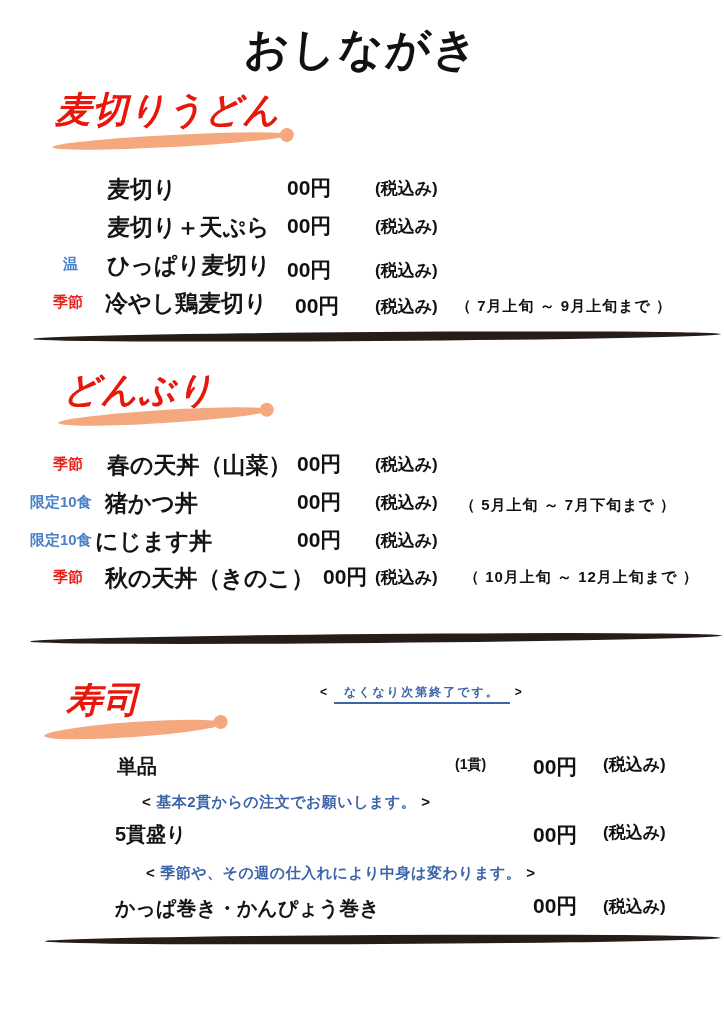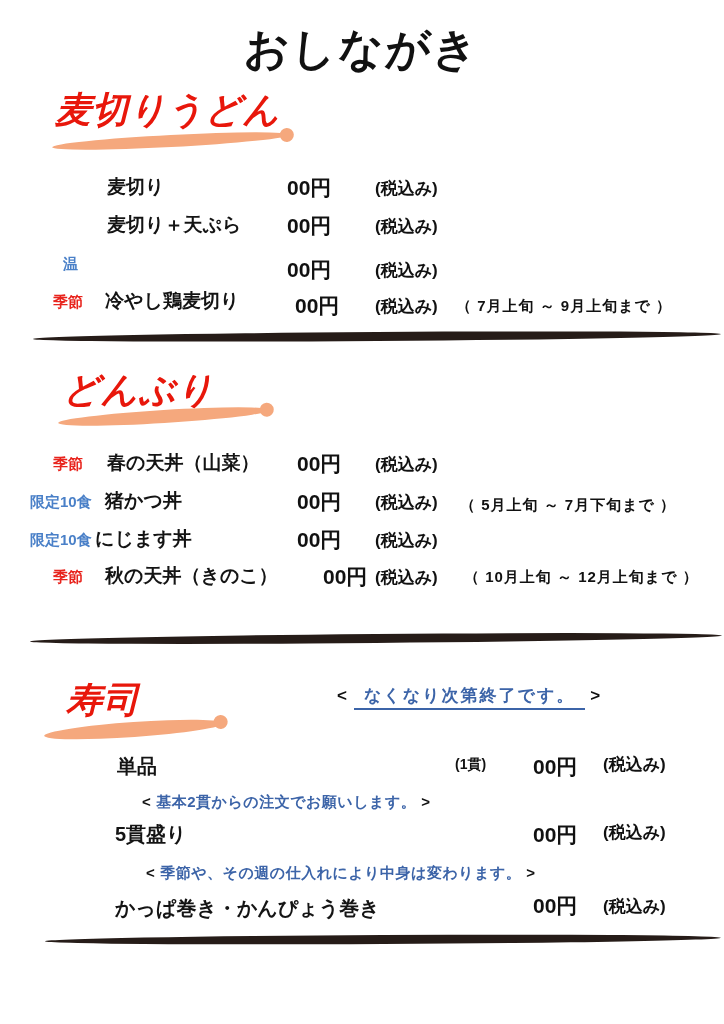--- a/index.html
+++ b/index.html
@@ -45,31 +45,31 @@
     background:#261c18;
     height:9px;
     border-radius:50% / 50%;
   }
   
   .row{position:absolute;left:0;width:724px;height:30px;white-space:nowrap;}
   .row span{position:absolute;white-space:nowrap;}
   .tag{font-size:15px;font-weight:bold;top:5px;}
   .tag-blue{color:#4a80c8;}
   .tag-red{color:#e8231c;}
-  .item-name{font-size:19px;font-weight:bold;color:#141414;top:0;text-align:right;}
+  .item-name{font-size:23px;font-weight:bold;color:#141414;top:0;text-align:right;}
   .item-name-lg{font-size:20px;font-weight:bold;color:#141414;top:0;}
   .price{font-size:21px;font-weight:bold;color:#111;top:0;}
   .tax{font-size:17px;font-weight:bold;color:#111;top:3px;}
   .unit{font-size:14px;font-weight:bold;color:#111;top:3px;}
   .season{font-size:15px;font-weight:bold;color:#111;top:5px;letter-spacing:1px;}
   
   .note{position:absolute;white-space:nowrap;font-weight:bold;color:#3c64a8;}
   .note .bracket{color:#111;font-weight:bold;}
   .note-kinoko{font-size:17px;letter-spacing:4px;}
-  .note-sushi-head{font-size:17px;letter-spacing:2px;margin-left:17px;}
+  .note-sushi-head{font-size:12px;letter-spacing:2px;}
   .note-sushi-head .u{
     border-bottom:2px solid #3c64a8;
     padding:0 10px 3px 10px;
   }
   .note-small{font-size:15px;letter-spacing:0.5px;}
   .note .bracket{margin:0 5px;}
 </style>
 </head>
 <body>
 
@@ -85,20 +85,21 @@
     <span class="price" style="left:287px;">00円</span>
     <span class="tax" style="left:375px;">(税込み)</span>
   </div>
   <div class="row" style="top:212px;">
     <span class="item-name" style="left:107px;">麦切り＋天ぷら</span>
     <span class="price" style="left:287px;">00円</span>
     <span class="tax" style="left:375px;">(税込み)</span>
   </div>
   <div class="row" style="top:250px;">
     <span class="tag tag-blue" style="left:63px;">温</span>
+    <span class="item-name" style="left:107px;">ひっぱり麦切り</span>
     <span class="price" style="left:287px;top:6px;">00円</span>
     <span class="tax" style="left:375px;top:9px;">(税込み)</span>
   </div>
   <div class="row" style="top:288px;">
     <span class="tag tag-red" style="left:53px;">季節</span>
     <span class="item-name" style="left:105px;">冷やし鶏麦切り</span>
     <span class="price" style="left:295px;top:4px;">00円</span>
     <span class="tax" style="left:375px;top:7px;">(税込み)</span>
     <span class="season" style="left:456px;top:9px;">（ 7月上旬 ～ 9月上旬まで ）</span>
   </div>

